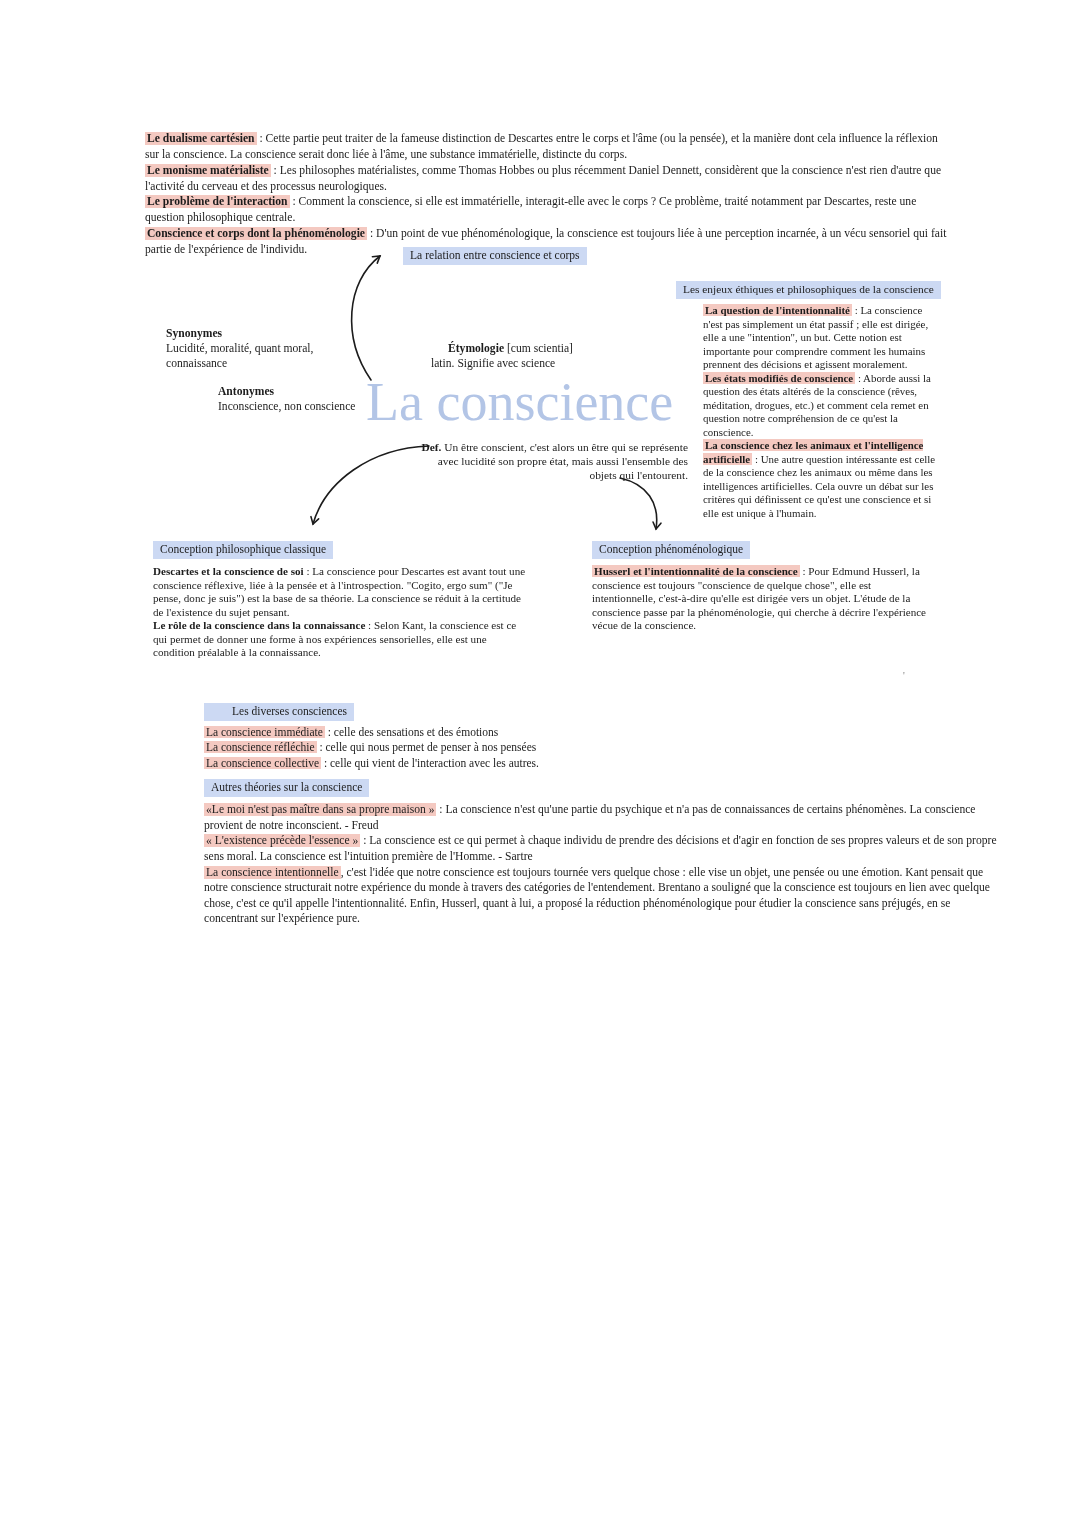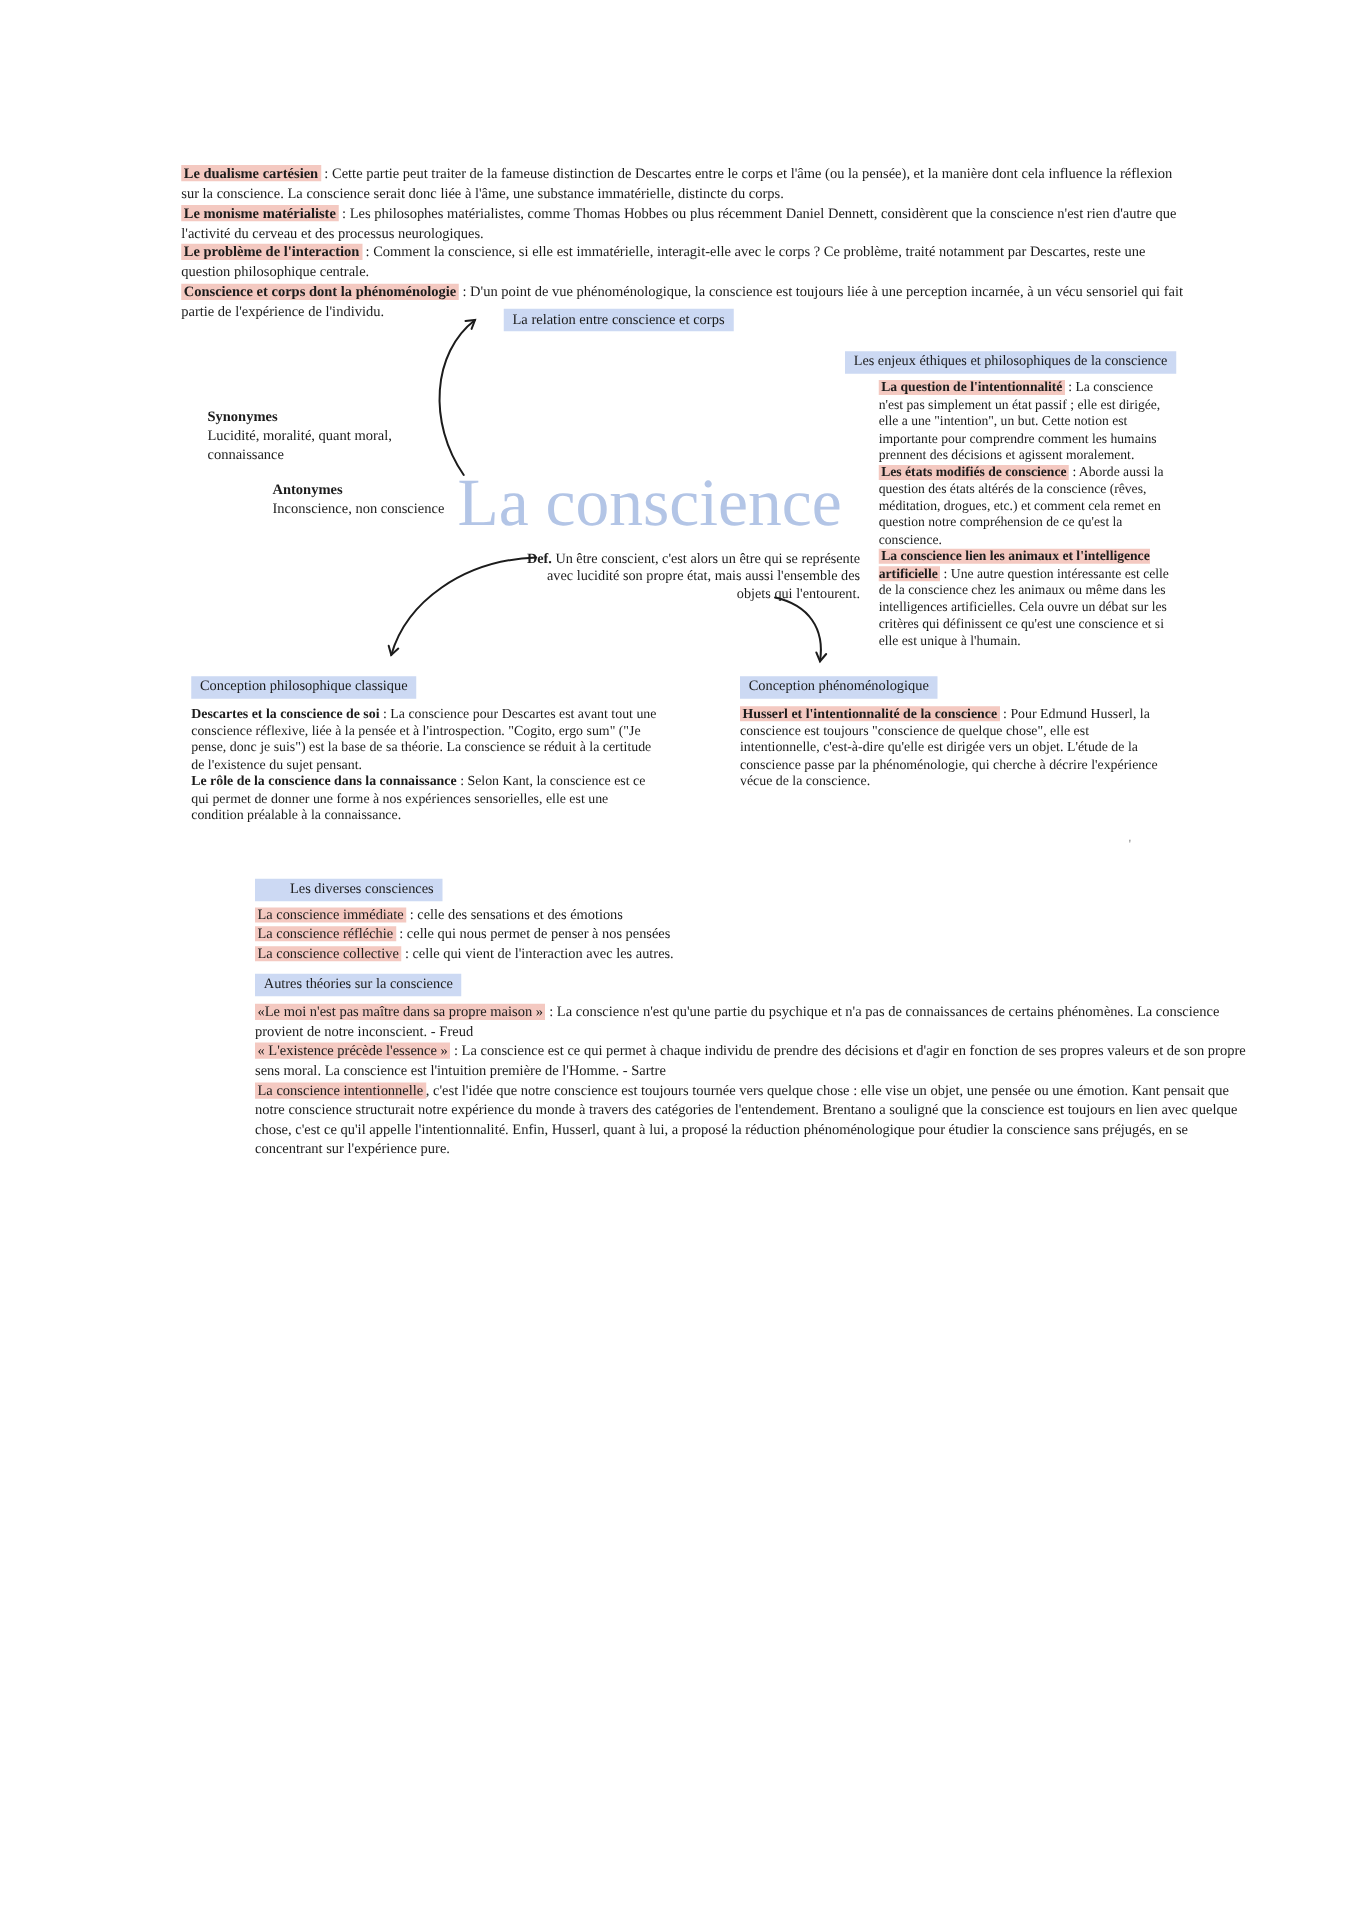--- a/index.html
+++ b/index.html
@@ -86,34 +86,38 @@
     <p><span class="lead pink">Conscience et corps dont la phénoménologie</span><span> : D'un point de vue phénoménologique, la conscience est toujours liée à une perception incarnée, à un vécu sensoriel qui fait partie de l'expérience de l'individu.</span></p>
   </section>
 
   <div class="abs hl-blue relation-label" style="left:403px; top:247px;">La relation entre conscience et corps</div>
 
   <section class="abs" style="left:676px; top:279px; width:266px;">
     <div class="hl-blue ethics-heading">Les enjeux éthiques et philosophiques de la conscience</div>
     <div class="ethics-items">
       <p><span class="lead pink">La question de l'intentionnalité</span><span> : La conscience n'est pas simplement un état passif ; elle est dirigée, elle a une "intention", un but. Cette notion est importante pour comprendre comment les humains prennent des décisions et agissent moralement.</span></p>
       <p><span class="lead pink">Les états modifiés de conscience</span><span> : Aborde aussi la question des états altérés de la conscience (rêves, méditation, drogues, etc.) et comment cela remet en question notre compréhension de ce qu'est la conscience.</span></p>
-      <p><span class="lead pink">La conscience lien les animaux et l'intelligence artificielle</span><span> : Une autre question intéressante est celle de la conscience chez les animaux ou même dans les intelligences artificielles. Cela ouvre un débat sur les critères qui définissent ce qu'est une conscience et si elle est unique à l'humain.</span></p>
+      <p><span class="lead pink">La conscience chez les animaux et l'intelligence artificielle</span><span> : Une autre question intéressante est celle de la conscience chez les animaux ou même dans les intelligences artificielles. Cela ouvre un débat sur les critères qui définissent ce qu'est une conscience et si elle est unique à l'humain.</span></p>
     </div>
   </section>
 
   <div class="abs word-block" style="left:166px; top:327px; width:158px;">
     <div class="bold">Synonymes</div>
     <div>Lucidité, moralité, quant moral, connaissance</div>
   </div>
 
   <div class="abs word-block" style="left:218px; top:385px; width:180px;">
     <div class="bold">Antonymes</div>
     <div>Inconscience, non conscience</div>
   </div>
 
+  <div class="abs etym" style="left:431px; top:341px; width:230px;">
+    <div class="first"><span class="bold">Étymologie</span> <span>[cum scientia]</span></div>
+    <div>latin. Signifie avec science</div>
+  </div>
 
   <h1 class="abs main-title" style="left:366px; top:375px;">La conscience</h1>
 
   <div class="abs def" style="left:418px; top:440px; width:270px;text-align:right;">
     <span class="bold">Def.</span><span> Un être conscient, c'est alors un être qui se représente avec lucidité son propre état, mais aussi l'ensemble des objets qui l'entourent.</span>
   </div>
 
   <section class="abs" style="left:153px; top:539px; width:376px;">
     <div class="hl-blue col-heading">Conception philosophique classique</div>
     <div class="col-body">

